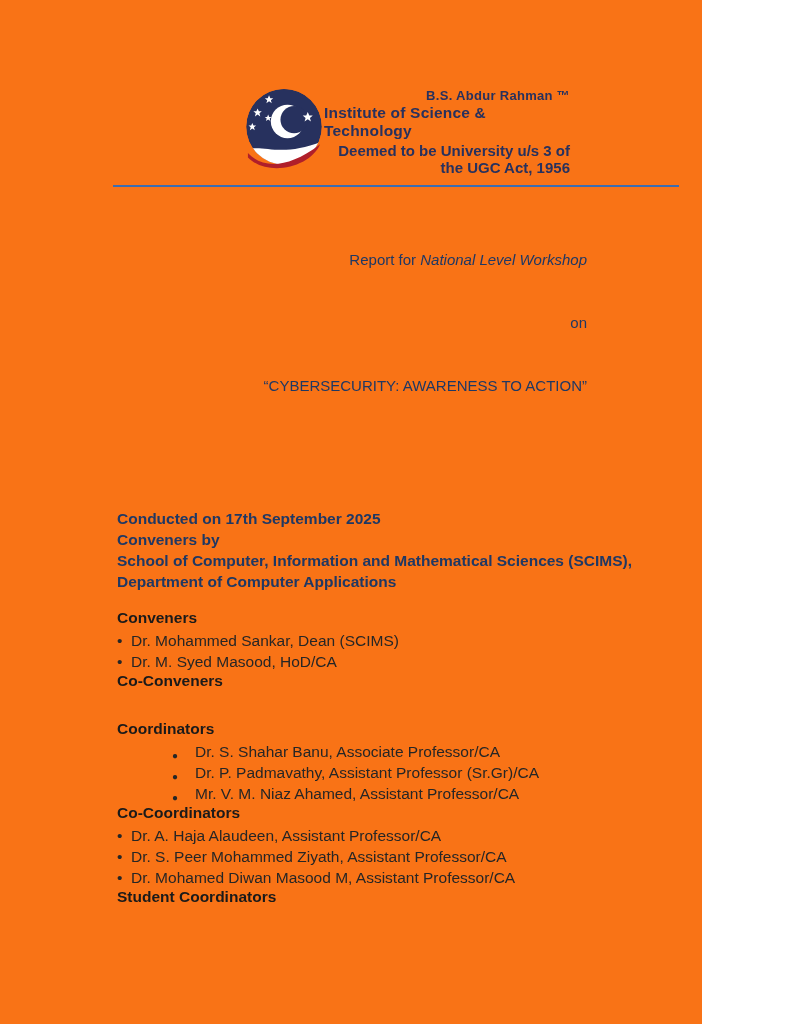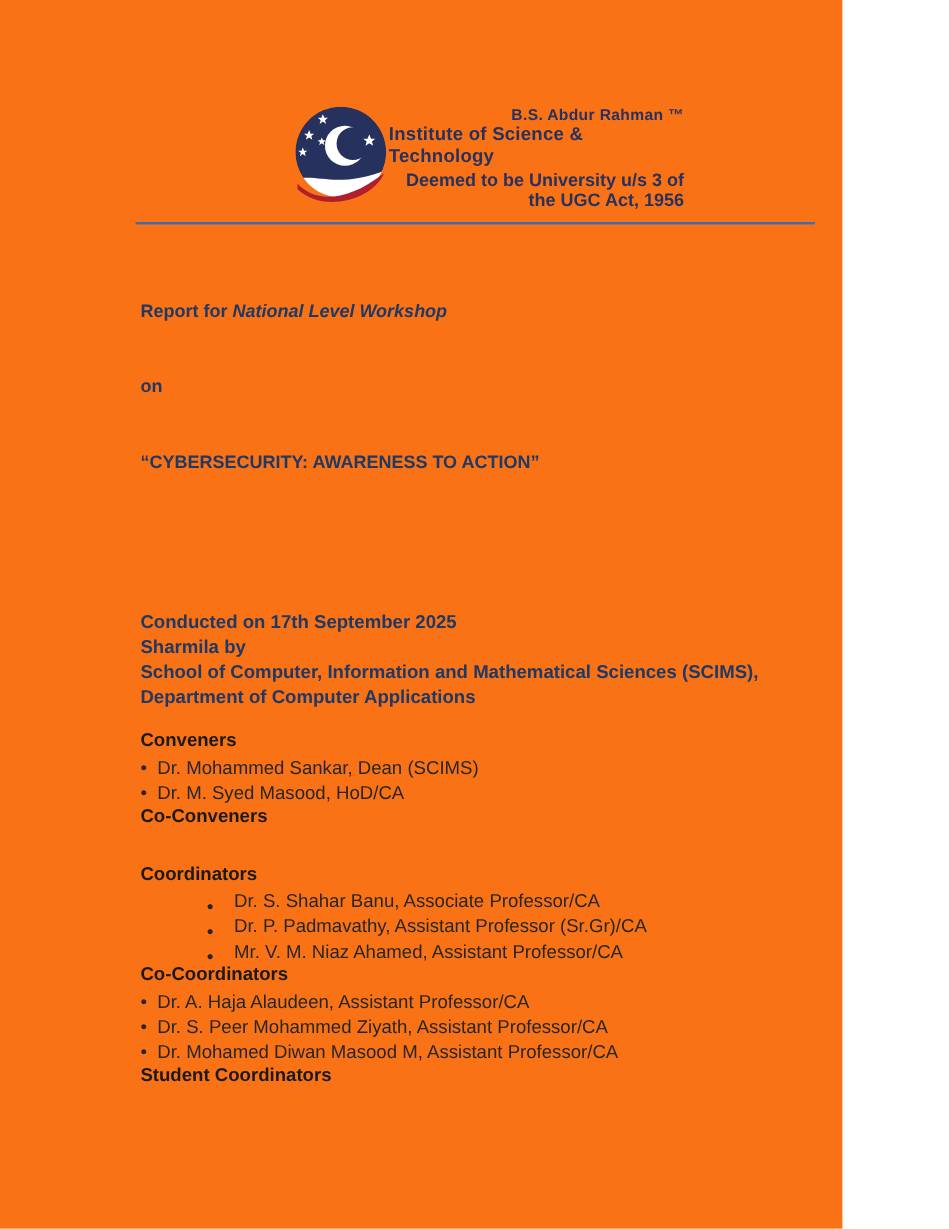--- a/index.html
+++ b/index.html
@@ -13,22 +13,22 @@
   .emblem svg{display:block;}
   .logo-text{margin-left:-4px;width:246px;}
   .tm{ text-align:right;font-size:13px;font-weight:700;color:var(--logo-navy);letter-spacing:.3px;}
   .crescent-name{font-size:43px;font-weight:700;color:var(--logo-navy);line-height:1;letter-spacing:-.5px;margin-top:1px;}
   .inst{font-size:15.5px;font-weight:700;color:var(--logo-navy);letter-spacing:.2px;margin-top:1px;}
   .deemed{font-size:15px;font-weight:700;color:var(--logo-navy);text-align:right;margin-top:2px;}
   
   .rule{height:2px;background:var(--rule-blue);width:566px;margin:9px 0 0 113px;border:none;}
   
   .title-block{
-    margin:20px 0 0 117px;width:470px;text-align:left;
-    color:var(--navy);font-weight:700;font-size:15px;line-height:21px;white-space:pre-wrap;
+    margin:20px 0 0 117px;width:470px;text-align:right;
+    color:var(--navy);font-weight:400;font-size:15px;line-height:21px;white-space:pre-wrap;
   }
   .title-block .it{font-style:italic;}
   
   .intro{margin:70px 0 0 117px;color:var(--navy);font-weight:700;font-size:15.5px;line-height:21px;}
   
   .sections{margin-left:117px;}
   .section{}
   .section:first-child{margin-top:17px;}
   .section:nth-child(3){margin-top:30px;}   
   .sec-heading{font-size:15.5px;font-weight:700;color:#1a1a1a;margin:0 0 3px 0;}
@@ -78,21 +78,21 @@
   <div class="rule"></div>
 
   <div class="title-block">
     <div><span>Report for </span><span class="it">National Level Workshop</span></div>
     <div>on</div>
     <div>“CYBERSECURITY: AWARENESS TO ACTION”</div>
   </div>
 
   <div class="intro">
     <div>Conducted on 17th September 2025</div>
-    <div>Sharmila by</div>
+    <div>Conveners by</div>
     <div>School of Computer, Information and Mathematical Sciences (SCIMS),</div>
     <div>Department of Computer Applications</div>
   </div>
 
   <main class="sections">
       <section class="section">
         <h3 class="sec-heading">Conveners</h3>
         <ul class="sec-list">
           <li class="sec-item">Dr. Mohammed Sankar, Dean (SCIMS)</li>
           <li class="sec-item">Dr. M. Syed Masood, HoD/CA</li>

